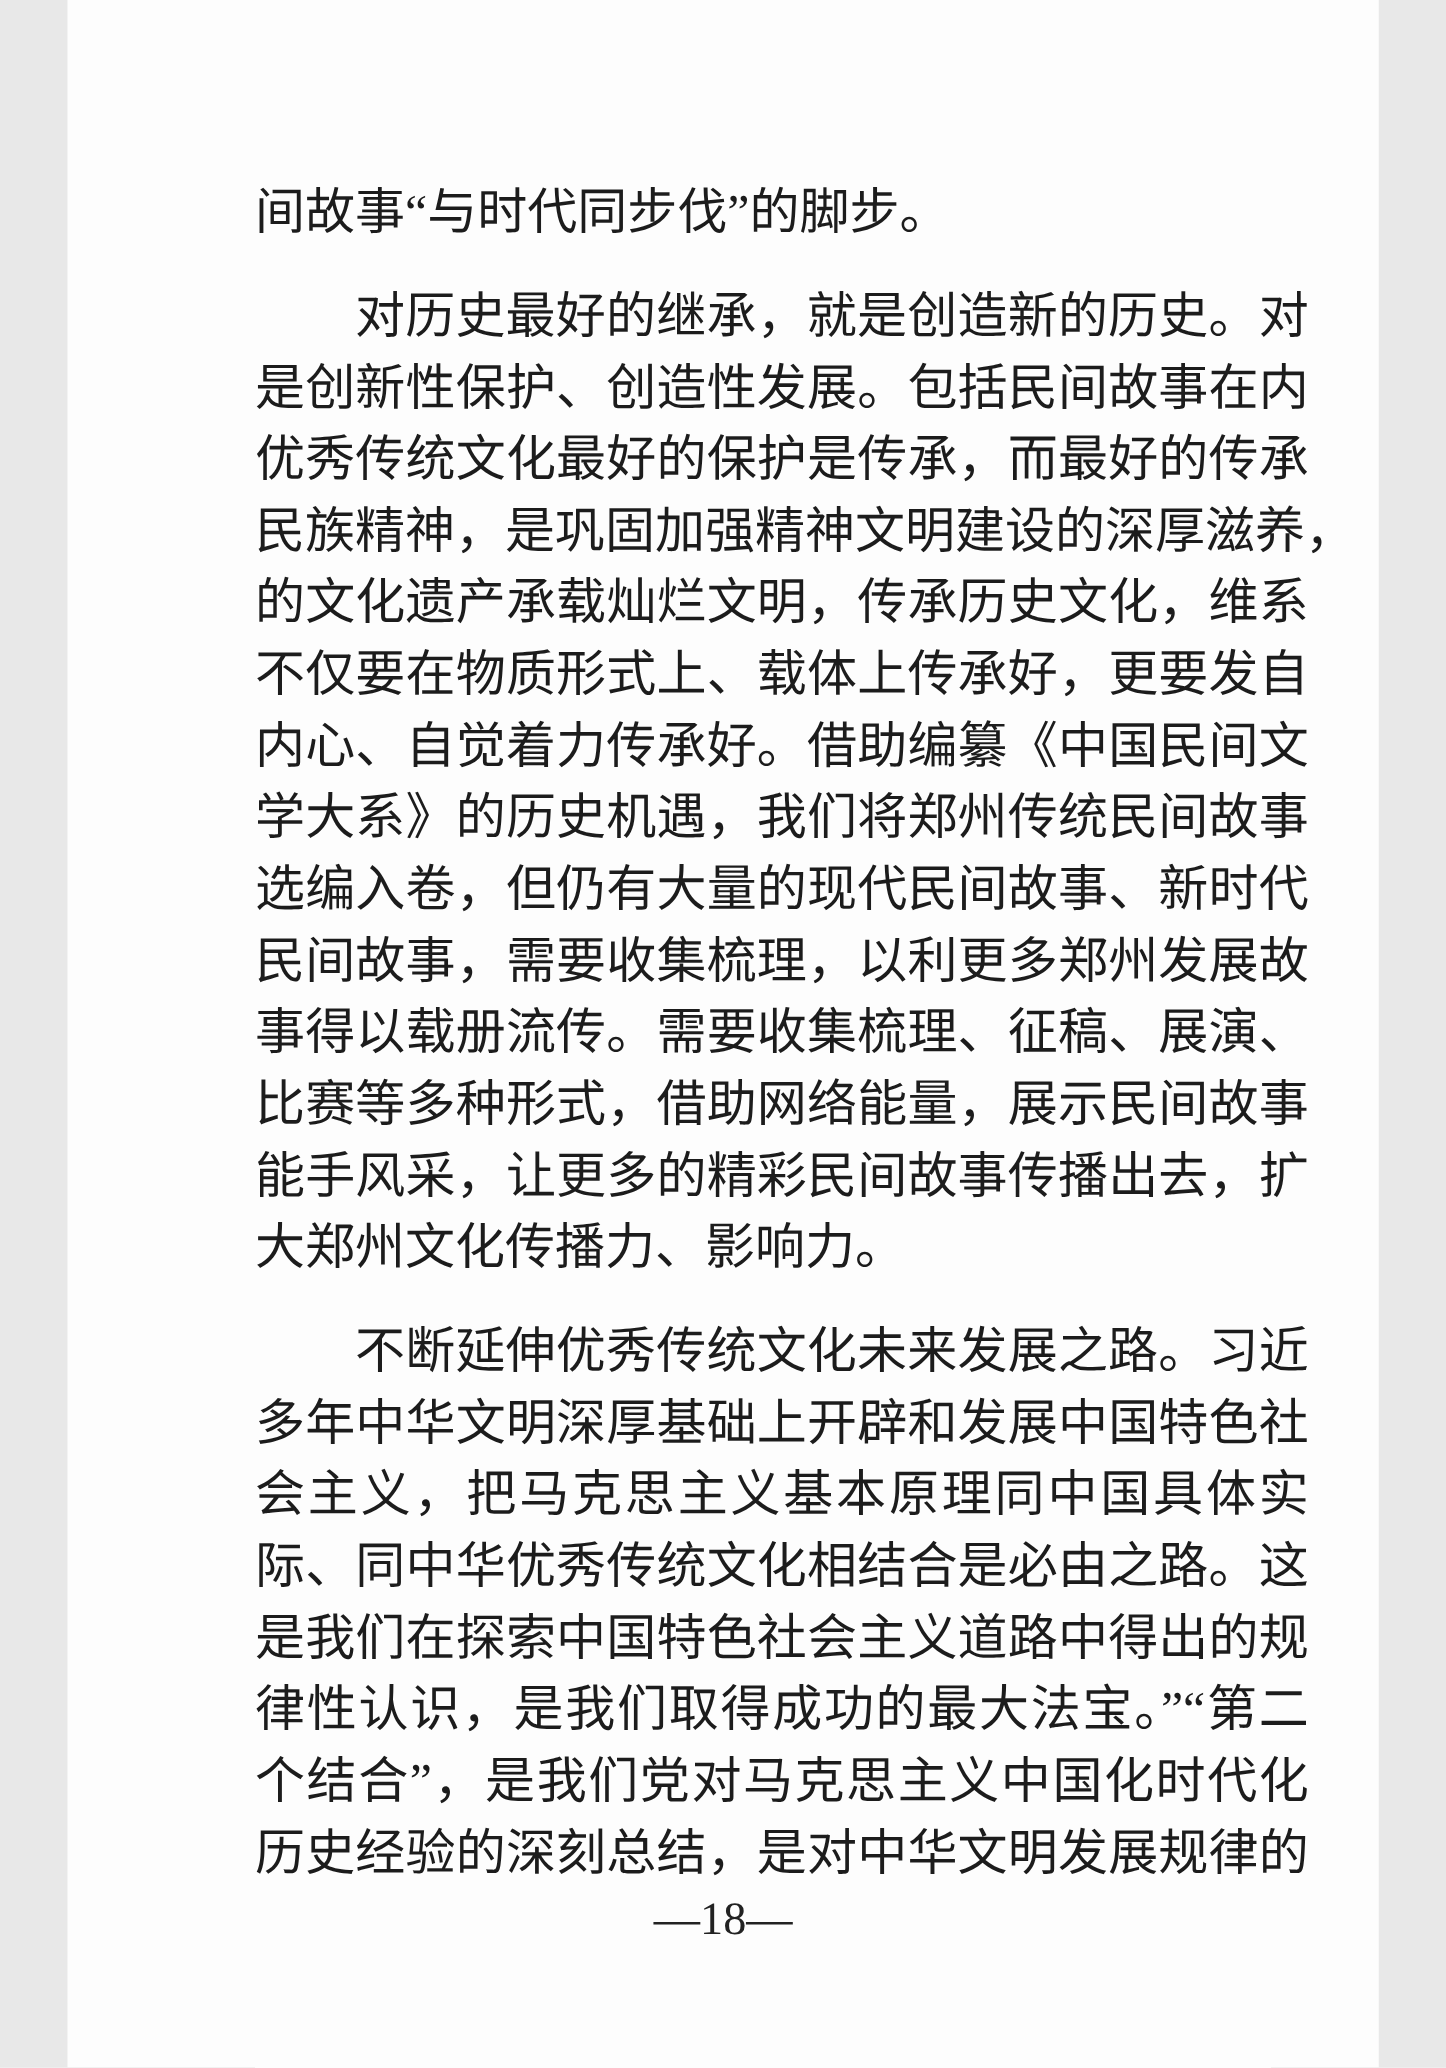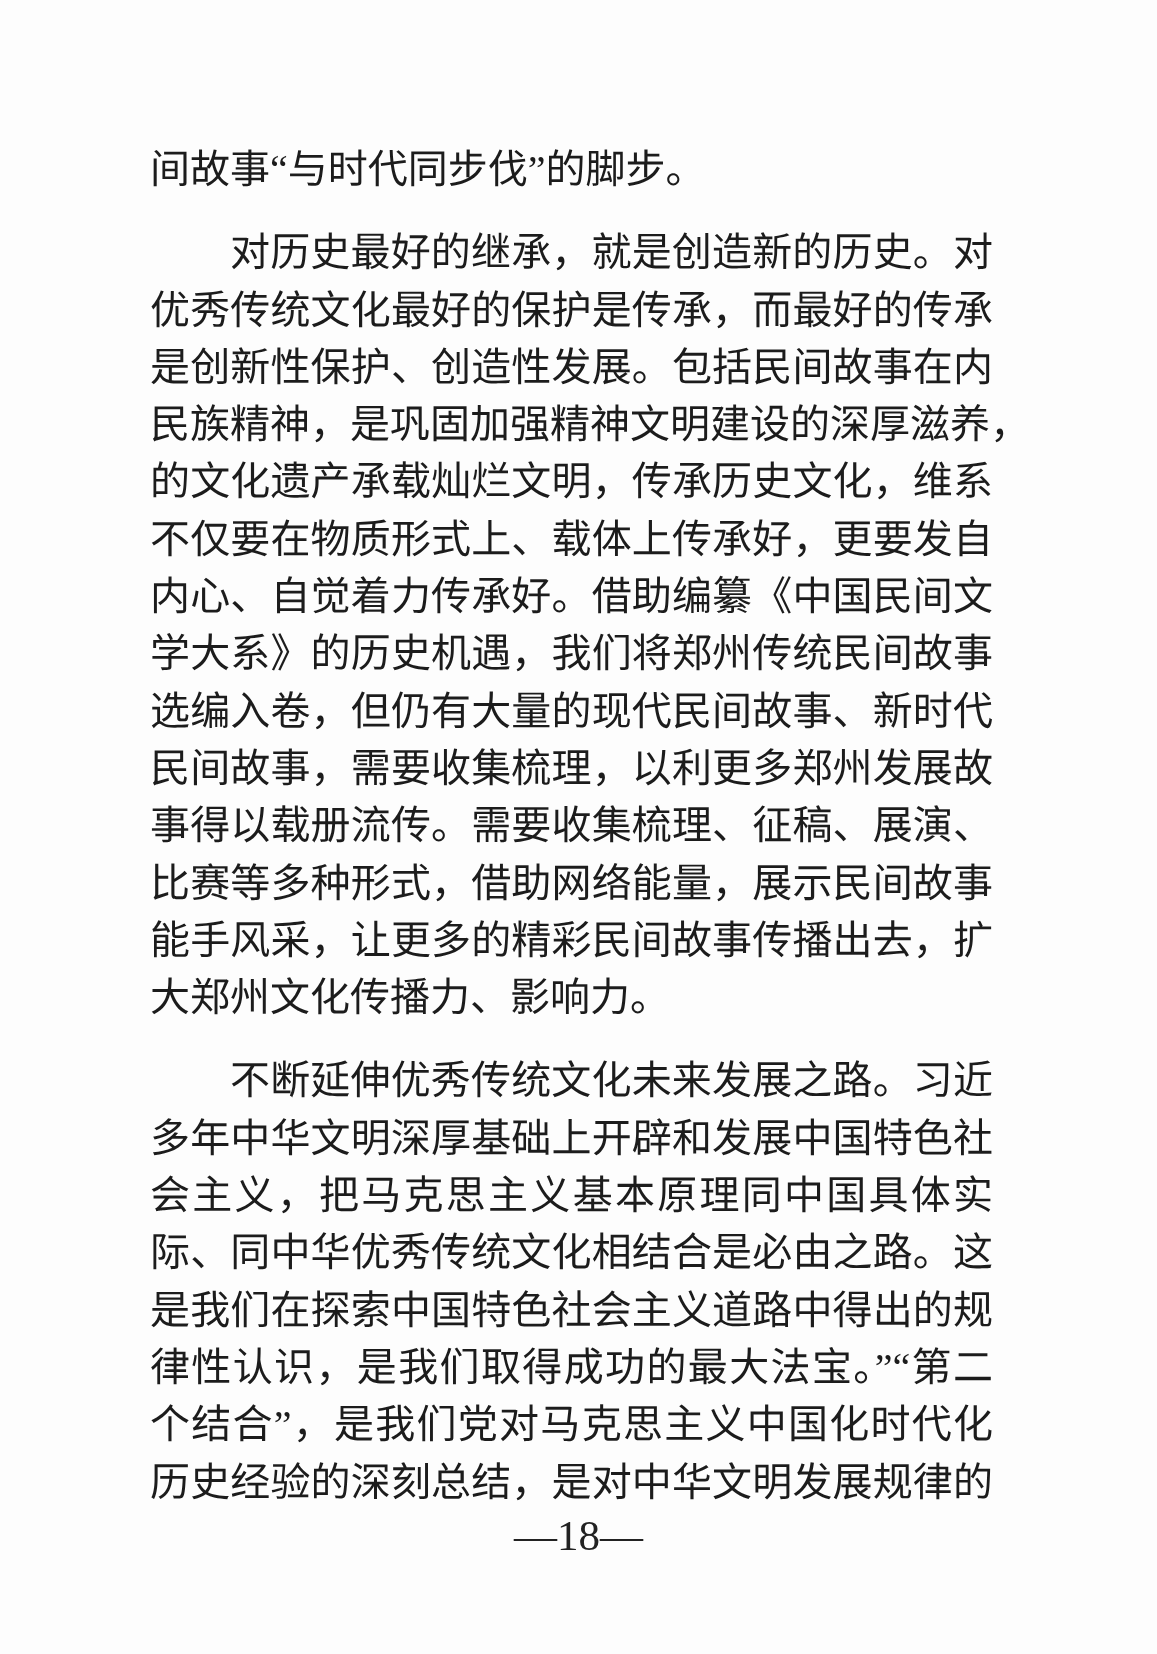--- a/index.html
+++ b/index.html
@@ -2,21 +2,21 @@
 <html lang="zh-CN"><head>
 <meta charset="utf-8">
 <style>
   html, body {
     margin: 0;
     padding: 0;
     background: #e8e8e8;
   }
   .page {
     position: relative;
-    width: 1157px;
+    width: 1049px;
     height: 1654px;
     margin: 0 auto;
     background: #fdfdfd;
     overflow: hidden;
     font-family: "Liberation Serif", "DejaVu Serif", serif;
     color: #1c1c1c;
   }
   .text-body {
     position: absolute;
     left: 150px;
@@ -47,35 +47,35 @@
   .kaiti {
     font-family: Liberation Mono, monospace;
     font-weight: 500;
   }
   .page-number {
     position: absolute;
     left: 0;
     top: 1516px;
     width: 100%;
     text-align: center;
-    font-size: 43px;
+    font-size: 37px;
     line-height: 40px;
     color: #222222;
   }
 </style>
 </head>
 <body>
 
 <div class="page">
 
   <div class="text-body">
     <div class="line para-end">间故事“与时代同步伐”的脚步。</div>
     <div class="line indent">对历史最好的继承，就是创造新的历史。对</div>
+    <div class="line">是创新性保护、创造性发展。包括民间故事在内</div>
     <div class="line">优秀传统文化最好的保护是传承，而最好的传承</div>
-    <div class="line">是创新性保护、创造性发展。包括民间故事在内</div>
     <div class="line">民族精神，是巩固加强精神文明建设的深厚滋养，</div>
     <div class="line">的文化遗产承载灿烂文明，传承历史文化，维系</div>
     <div class="line">不仅要在物质形式上、载体上传承好，更要发自</div>
     <div class="line">内心、自觉着力传承好。借助编纂《中国民间文</div>
     <div class="line">学大系》的历史机遇，我们将郑州传统民间故事</div>
     <div class="line">选编入卷，但仍有大量的现代民间故事、新时代</div>
     <div class="line">民间故事，需要收集梳理，以利更多郑州发展故</div>
     <div class="line">事得以载册流传。需要收集梳理、征稿、展演、</div>
     <div class="line">比赛等多种形式，借助网络能量，展示民间故事</div>
     <div class="line">能手风采，让更多的精彩民间故事传播出去，扩</div>

